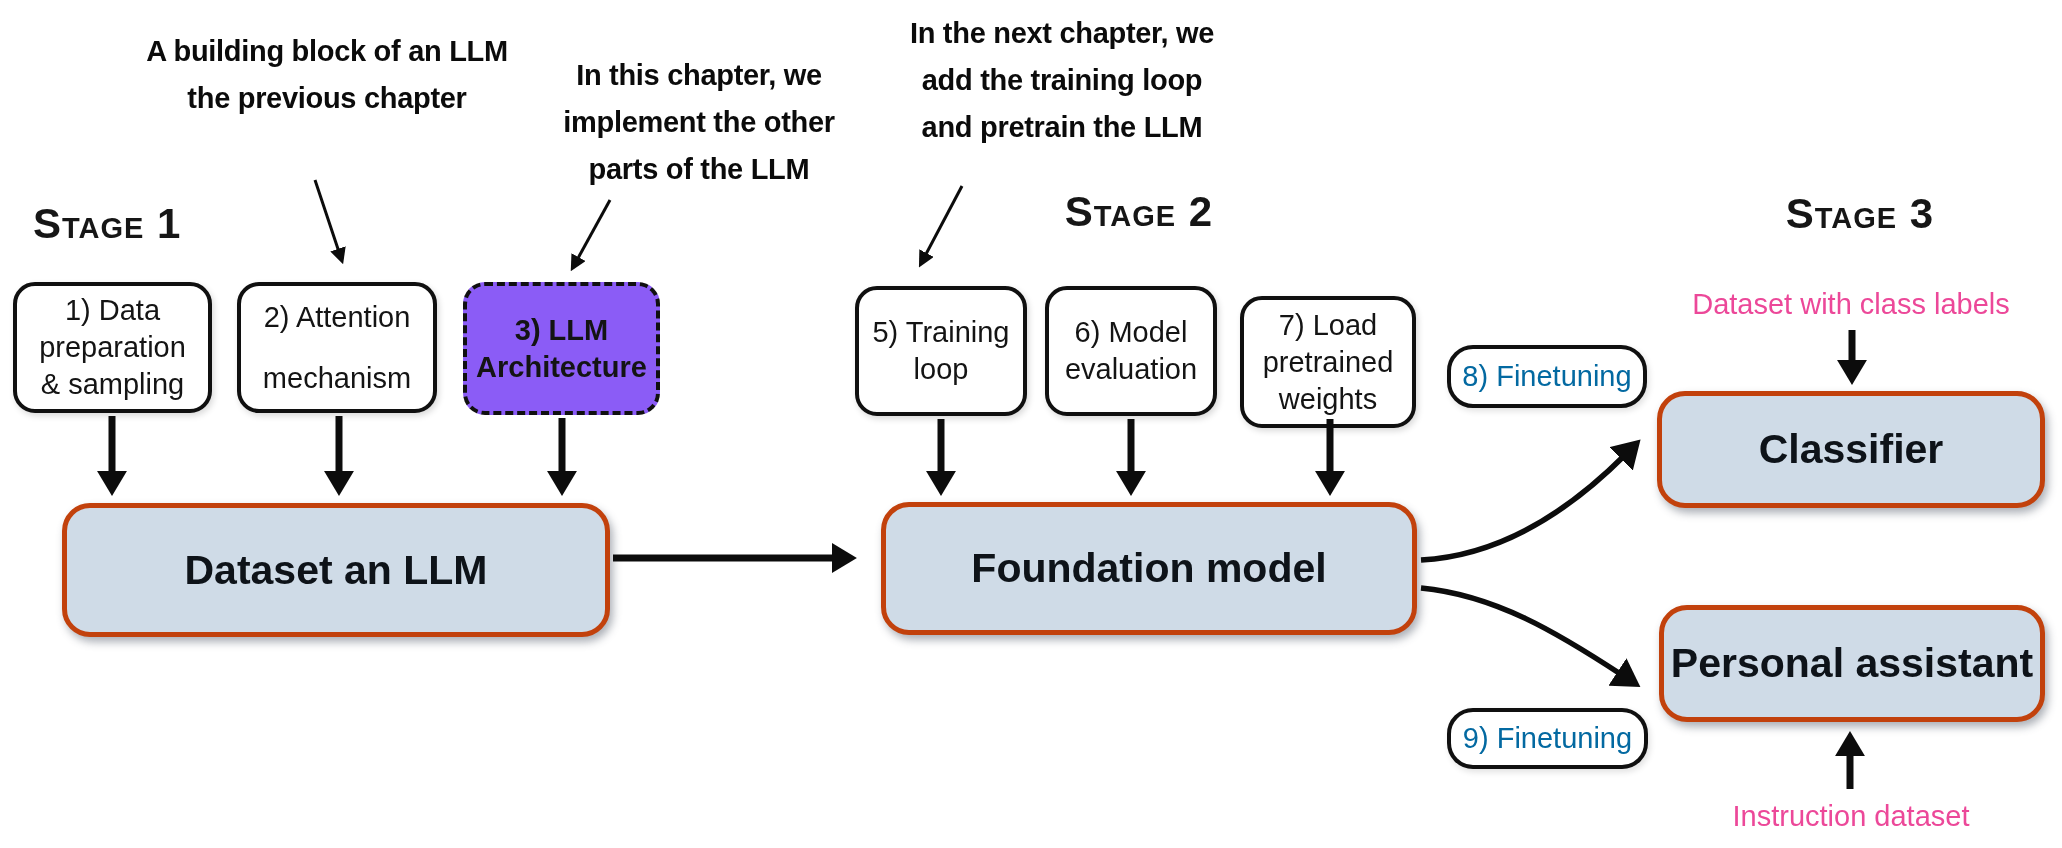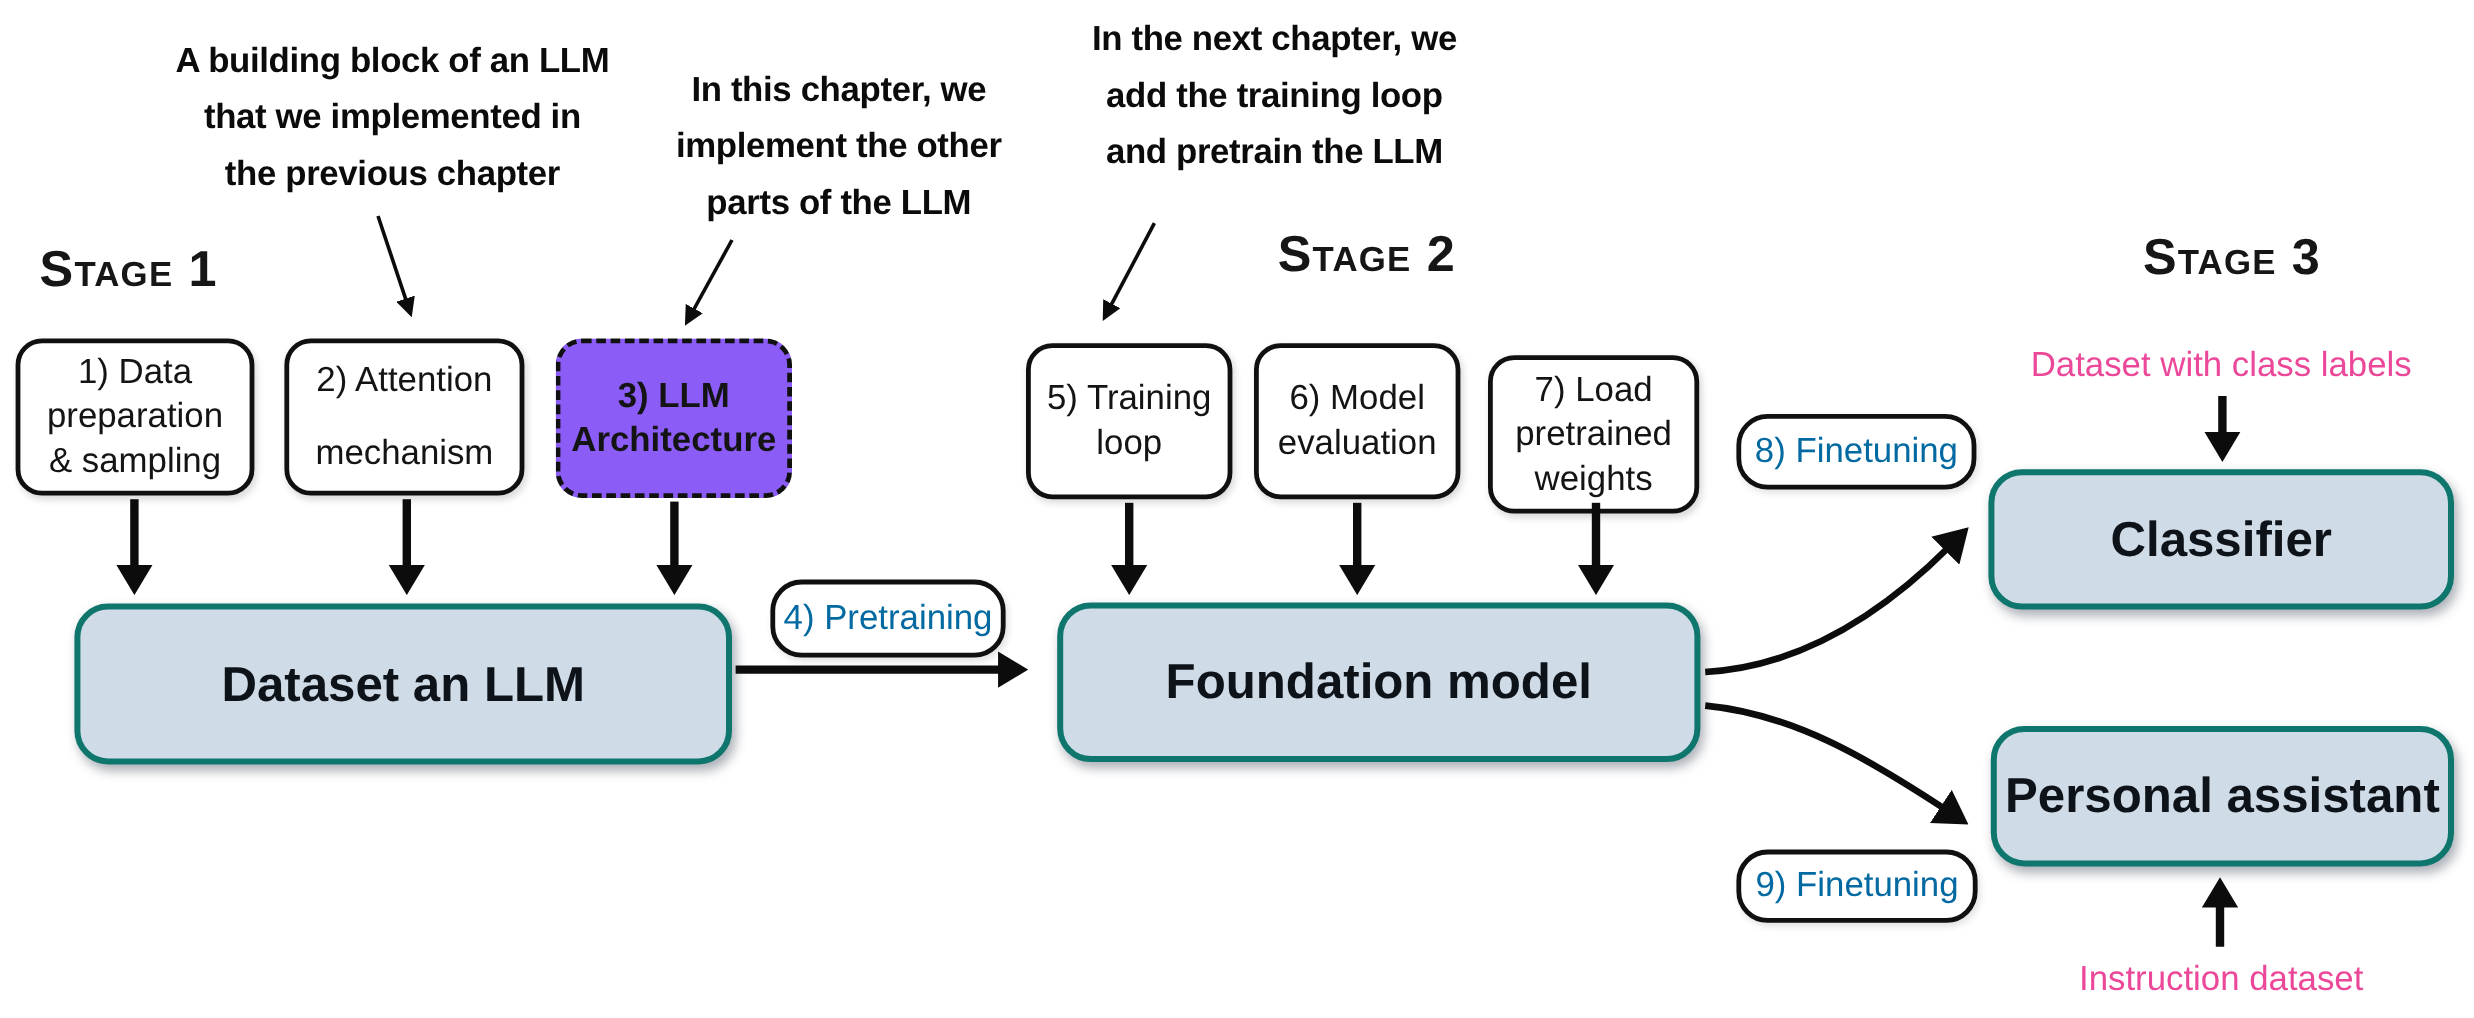--- a/index.html
+++ b/index.html
@@ -23,37 +23,36 @@
   }
   .step.dashed{border:4px dashed #101010;background:#8b5cf6;font-weight:700;box-shadow:none;}
   
   .pill{
     box-sizing:border-box;background:#ffffff;border:4px solid #101010;border-radius:26px;
     display:flex;align-items:center;justify-content:center;font-size:29px;color:#0369a1;
     white-space:nowrap;box-shadow:2px 3px 6px rgba(0,0,0,0.12);
   }
   
   .mainbox{
-    box-sizing:border-box;background:#cfdbe7;border:5px solid #0f766e;border-radius:28px;
+    box-sizing:border-box;background:#cfdbe7;border:5px solid #c2410c;border-radius:28px;
     display:flex;align-items:center;justify-content:center;
     font-weight:700;font-size:41px;color:#0e1319;white-space:nowrap;
     box-shadow:3px 5px 9px rgba(70,80,95,0.45);
   }
   
   .iolabel{font-size:29px;color:#ec4899;white-space:nowrap;}
   svg.arrows{position:absolute;left:0;top:0;pointer-events:none;}
 </style>
 </head>
 <body>
 
 <div id="canvas">
 
   <div class="abs anno center-x" style="left:327px;top:28px;">
     <span>A building block of an LLM</span>
-    <span>that we implemented in</span>
     <span>the previous chapter</span>
   </div>
   <div class="abs anno center-x" style="left:699px;top:52px;">
     <span>In this chapter, we</span>
     <span>implement the other</span>
     <span>parts of the LLM</span>
   </div>
   <div class="abs anno center-x" style="left:1062px;top:10px;">
     <span>In the next chapter, we</span>
     <span>add the training loop</span>
@@ -85,21 +84,20 @@
   <div class="abs step" style="left:1045px;top:286px;width:172px;height:130px;">
     <span>6) Model</span>
     <span>evaluation</span>
   </div>
   <div class="abs step" style="left:1240px;top:296px;width:176px;height:132px;">
     <span>7) Load</span>
     <span>pretrained</span>
     <span>weights</span>
   </div>
 
-  <div class="abs pill" style="left:642px;top:483px;width:196px;height:65px;">4) Pretraining</div>
   <div class="abs pill" style="left:1447px;top:345px;width:200px;height:63px;">8) Finetuning</div>
   <div class="abs pill" style="left:1447px;top:708px;width:201px;height:61px;">9) Finetuning</div>
 
   <div class="abs mainbox" style="left:62px;top:503px;width:548px;height:134px;">Dataset an LLM</div>
   <div class="abs mainbox" style="left:881px;top:502px;width:536px;height:133px;">Foundation model</div>
   <div class="abs mainbox" style="left:1657px;top:391px;width:388px;height:117px;">Classifier</div>
   <div class="abs mainbox" style="left:1659px;top:605px;width:386px;height:117px;">Personal assistant</div>
 
   <div class="abs iolabel center-x" style="left:1851px;top:288px;">Dataset with class labels</div>
   <div class="abs iolabel center-x" style="left:1851px;top:800px;">Instruction dataset</div>

